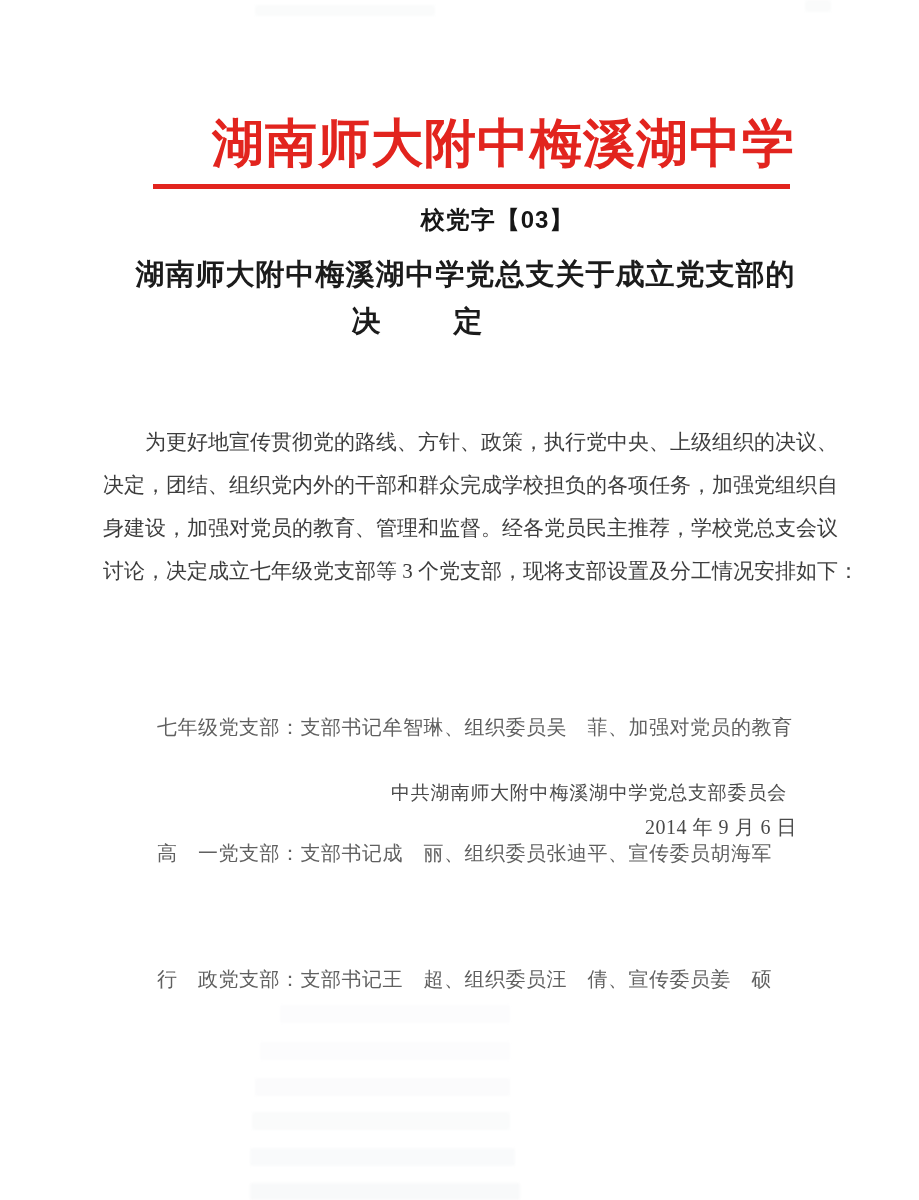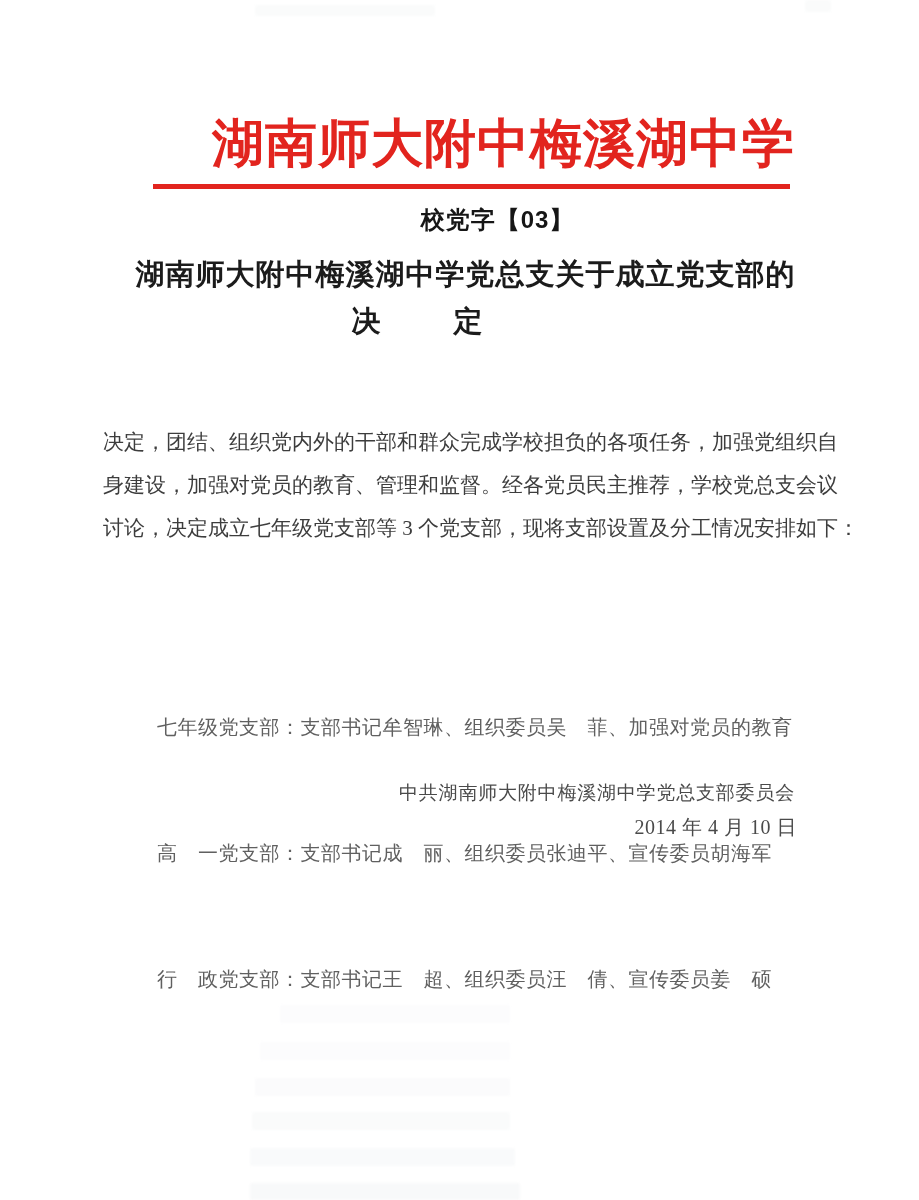--- a/index.html
+++ b/index.html
@@ -116,21 +116,21 @@
     line-height: 42px;
     color: #606060;
     letter-spacing: 0.5px;
     white-space: pre;
   }
 
   
   .sig-committee {
     position: absolute;
     top: 780px;
-    right: 124px;
+    right: 132px;
     font-size: 19px;
     letter-spacing: 0.8px;
     color: #4a4a4a;
     white-space: nowrap;
   }
   .sig-date {
     position: absolute;
     top: 814px;
     right: 122px;
     font-size: 20px;
@@ -165,33 +165,34 @@
 
   <div class="school-name">湖南师大附中梅溪湖中学</div>
   <div class="red-rule"></div>
 
   <div class="doc-number">校党字【03】</div>
 
   <h1 class="title-line1">湖南师大附中梅溪湖中学党总支关于成立党支部的</h1>
   <h1 class="title-line2">决　　定</h1>
 
   <div class="body-para">
+    <div class="body-line first">为更好地宣传贯彻党的路线、方针、政策，执行党中央、上级组织的决议、</div>
     <div class="body-line">决定，团结、组织党内外的干部和群众完成学校担负的各项任务，加强党组织自</div>
     <div class="body-line">身建设，加强对党员的教育、管理和监督。经各党员民主推荐，学校党总支会议</div>
     <div class="body-line">讨论，决定成立七年级党支部等 3 个党支部，现将支部设置及分工情况安排如下：</div>
   </div>
 
   <div class="branches">
     <div>七年级党支部：支部书记牟智琳、组织委员吴　菲、加强对党员的教育</div>
     <div>高　一党支部：支部书记成　丽、组织委员张迪平、宣传委员胡海军</div>
     <div>行　政党支部：支部书记王　超、组织委员汪　倩、宣传委员姜　硕</div>
   </div>
 
   <div class="sig-committee">中共湖南师大附中梅溪湖中学党总支部委员会</div>
-  <div class="sig-date">2014 年 4 月 10 日</div>
+  <div class="sig-date">2014 年 9 月 6 日</div>
 
   <div class="bleed bleed-bot-1"></div>
   <div class="bleed bleed-bot-2"></div>
   <div class="bleed bleed-bot-3"></div>
   <div class="bleed bleed-bot-4"></div>
   <div class="bleed bleed-bot-5"></div>
   <div class="bleed bleed-bot-6"></div>
 
 </div>
 

